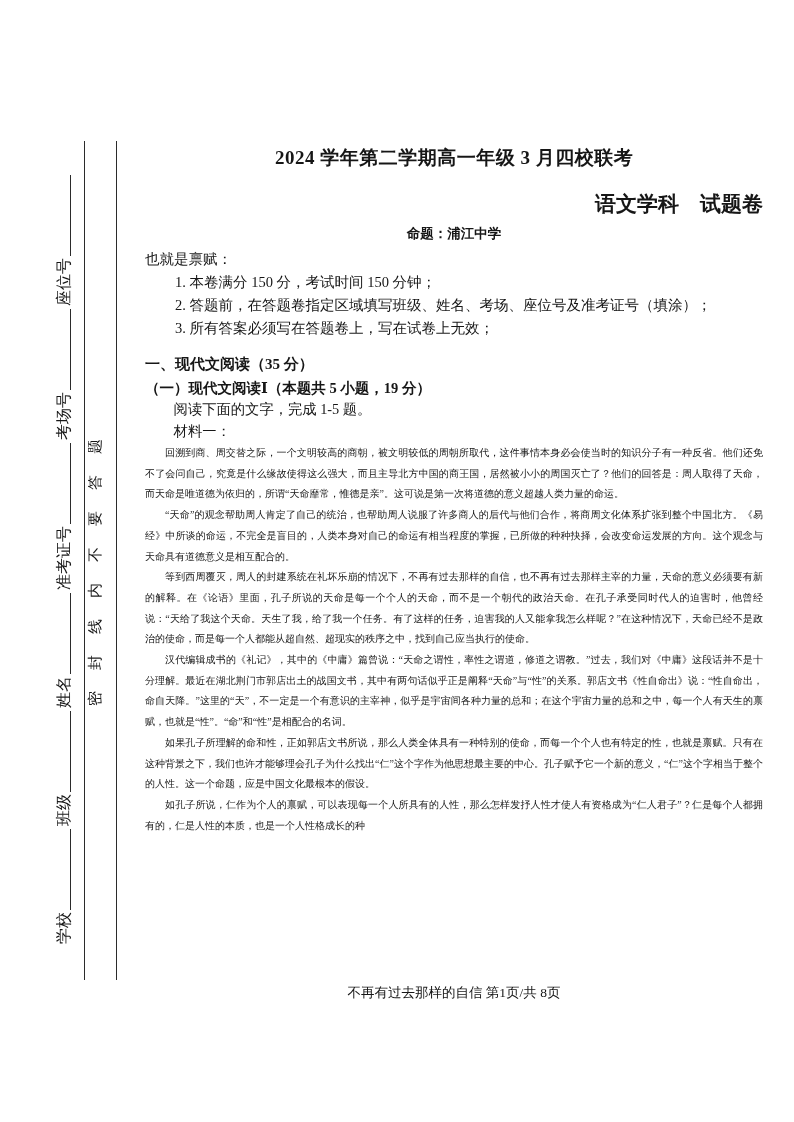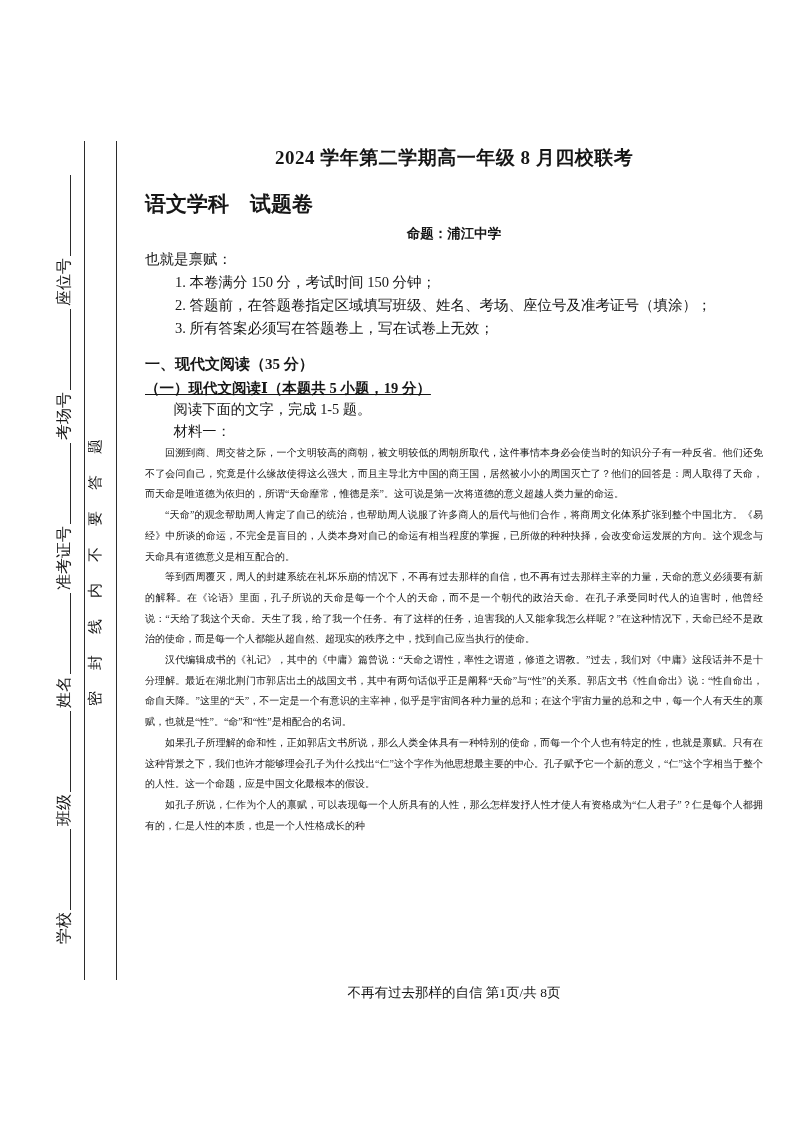--- a/index.html
+++ b/index.html
@@ -67,38 +67,38 @@
     width: 618px;
   }
   .title {
     text-align: center;
     font-weight: bold;
     font-size: 19px;
     letter-spacing: 0.5px;
     line-height: 22px;
   }
   .subject {
-    text-align: left;
+    text-align: right;
     font-weight: bold;
     font-size: 21px;
     line-height: 24px;
     margin-top: 23px;
   }
   .proposer {
     text-align: center;
     font-weight: bold;
     font-size: 13.5px;
     line-height: 16px;
     margin-top: 10px;
   }
   .notice { font-size: 14.5px; line-height: 23px; margin-top: 6px; }
   .notice-items { padding-left: 30px; }
 
   .sec1 { font-weight: bold; font-size: 15px;   line-height: 20px; margin-top: 14px; font-family: Liberation Serif, serif; }
-  .sec2 { font-weight: bold; font-size: 14.5px; line-height: 20px; margin-top: 4px; text-decoration: underline; }
+  .sec2 { font-weight: bold; font-size: 14.5px; line-height: 20px; margin-top: 4px; }
   .inst, .material {
     font-size: 14.3px;
     line-height: 20.5px;
     text-indent: 2em;
     margin-top: 1px;
   }
   .bodytext { margin-top: 2px; }
   .bodytext p {
     margin: 0;
     font-size: 10px;
@@ -147,21 +147,21 @@
     </span>
     <span class="field">
       <span class="label">座位号</span>
       <span class="blank"></span>
     </span>
   </div>
 
   <div class="seal-text">密封线内不要答题</div>
 
   <div class="content">
-    <div class="title">2024 学年第二学期高一年级 8 月四校联考</div>
+    <div class="title">2024 学年第二学期高一年级 3 月四校联考</div>
     <div class="subject">语文学科　试题卷</div>
     <div class="proposer">命题：浦江中学</div>
 
     <div class="notice">
       <div>也就是禀赋：</div>
       <div class="notice-items">
         <div>1. 本卷满分 150 分，考试时间 150 分钟；</div>
         <div>2. 答题前，在答题卷指定区域填写班级、姓名、考场、座位号及准考证号（填涂）；</div>
         <div>3. 所有答案必须写在答题卷上，写在试卷上无效；</div>
       </div>

